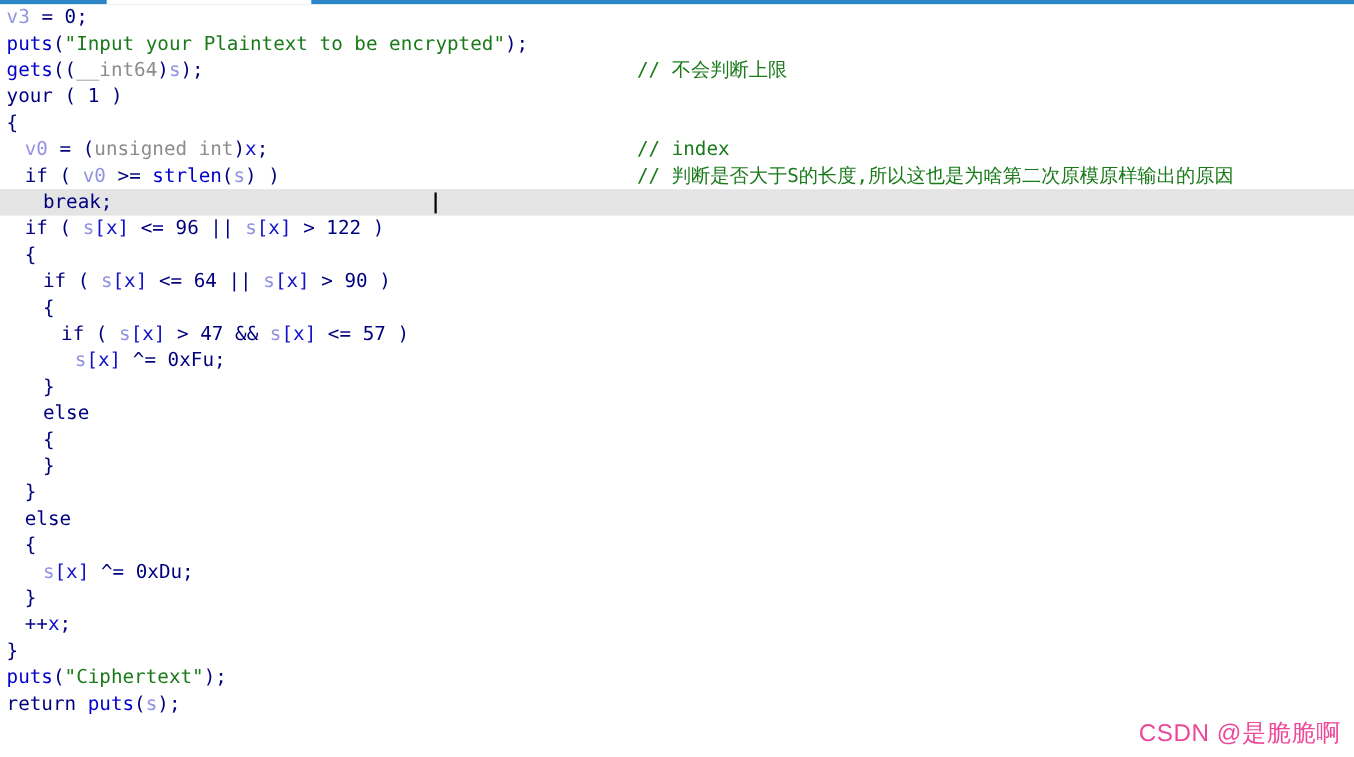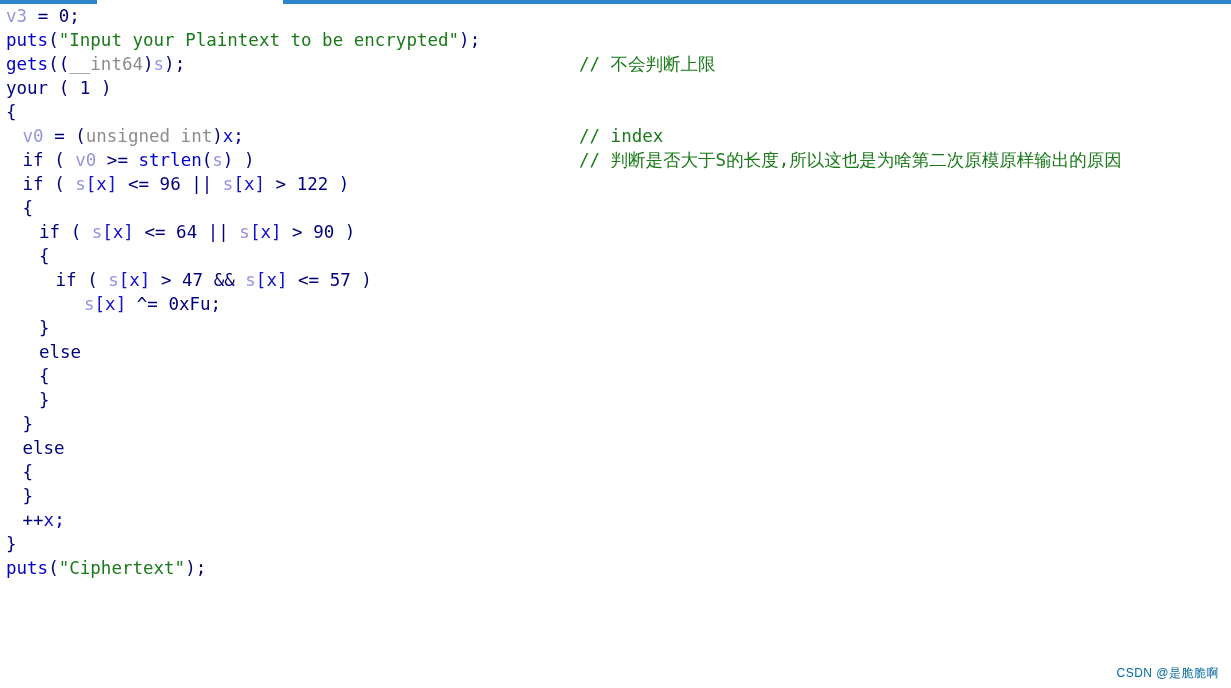--- a/index.html
+++ b/index.html
@@ -90,55 +90,58 @@
     height: 19px;
     background: #000000;
   }
 
   
   #watermark {
     position: absolute;
     right: 12px;
     bottom: 6px;
     font-family: "Liberation Sans", sans-serif;
-    font-size: 12px;
-    color: #0369a1;
+    font-size: 22px;
+    color: #ec4899;
     letter-spacing: 0.5px;
     white-space: pre;
   }
 </style>
 </head>
 <body>
 
 <div id="top-strip">
   <div id="top-strip-tab"></div>
 </div>
 
 <div id="code-view">
   <div id="code-lines">
       <div class="code-line"><span class="code-text" style="left: 6px;"><span class="tok-var">v3</span><span class="tok-kw"> </span><span class="tok-kw">=</span><span class="tok-kw"> </span><span class="tok-num">0</span><span class="tok-kw">;</span></span></div>
       <div class="code-line"><span class="code-text" style="left: 6px;"><span class="tok-fn">puts</span><span class="tok-kw">(</span><span class="tok-str">"Input your Plaintext to be encrypted"</span><span class="tok-kw">)</span><span class="tok-kw">;</span></span></div>
       <div class="code-line"><span class="code-text" style="left: 6px;"><span class="tok-fn">gets</span><span class="tok-kw">(</span><span class="tok-kw">(</span><span class="tok-type">__int64</span><span class="tok-kw">)</span><span class="tok-var">s</span><span class="tok-kw">)</span><span class="tok-kw">;</span></span><span class="comment-text">// 不会判断上限</span></div>
       <div class="code-line"><span class="code-text" style="left: 6px;"><span class="tok-kw">your</span><span class="tok-kw"> </span><span class="tok-kw">(</span><span class="tok-kw"> </span><span class="tok-num">1</span><span class="tok-kw"> </span><span class="tok-kw">)</span></span></div>
       <div class="code-line"><span class="code-text" style="left: 6px;"><span class="tok-kw">{</span></span></div>
       <div class="code-line"><span class="code-text" style="left: 22.5px;"><span class="tok-var">v0</span><span class="tok-kw"> </span><span class="tok-kw">=</span><span class="tok-kw"> </span><span class="tok-kw">(</span><span class="tok-type">unsigned</span><span class="tok-kw"> </span><span class="tok-type">int</span><span class="tok-kw">)</span><span class="tok-arg">x</span><span class="tok-kw">;</span></span><span class="comment-text">// index</span></div>
       <div class="code-line"><span class="code-text" style="left: 22.5px;"><span class="tok-kw">if</span><span class="tok-kw"> </span><span class="tok-kw">(</span><span class="tok-kw"> </span><span class="tok-var">v0</span><span class="tok-kw"> </span><span class="tok-kw">&gt;</span><span class="tok-kw">=</span><span class="tok-kw"> </span><span class="tok-fn">strlen</span><span class="tok-kw">(</span><span class="tok-var">s</span><span class="tok-kw">)</span><span class="tok-kw"> </span><span class="tok-kw">)</span></span><span class="comment-text">// 判断是否大于S的长度,所以这也是为啥第二次原模原样输出的原因</span></div>
+      <div class="code-line highlight"><span class="code-text" style="left: 39px;"><span class="tok-kw">break</span><span class="tok-kw">;</span></span><span id="caret"></span></div>
       <div class="code-line"><span class="code-text" style="left: 22.5px;"><span class="tok-kw">if</span><span class="tok-kw"> </span><span class="tok-kw">(</span><span class="tok-kw"> </span><span class="tok-var">s</span><span class="tok-arg">[</span><span class="tok-arg">x</span><span class="tok-arg">]</span><span class="tok-kw"> </span><span class="tok-kw">&lt;</span><span class="tok-kw">=</span><span class="tok-kw"> </span><span class="tok-num">96</span><span class="tok-kw"> </span><span class="tok-kw">|</span><span class="tok-kw">|</span><span class="tok-kw"> </span><span class="tok-var">s</span><span class="tok-arg">[</span><span class="tok-arg">x</span><span class="tok-arg">]</span><span class="tok-kw"> </span><span class="tok-kw">&gt;</span><span class="tok-kw"> </span><span class="tok-num">122</span><span class="tok-kw"> </span><span class="tok-kw">)</span></span></div>
       <div class="code-line"><span class="code-text" style="left: 22.5px;"><span class="tok-kw">{</span></span></div>
       <div class="code-line"><span class="code-text" style="left: 39px;"><span class="tok-kw">if</span><span class="tok-kw"> </span><span class="tok-kw">(</span><span class="tok-kw"> </span><span class="tok-var">s</span><span class="tok-arg">[</span><span class="tok-arg">x</span><span class="tok-arg">]</span><span class="tok-kw"> </span><span class="tok-kw">&lt;</span><span class="tok-kw">=</span><span class="tok-kw"> </span><span class="tok-num">64</span><span class="tok-kw"> </span><span class="tok-kw">|</span><span class="tok-kw">|</span><span class="tok-kw"> </span><span class="tok-var">s</span><span class="tok-arg">[</span><span class="tok-arg">x</span><span class="tok-arg">]</span><span class="tok-kw"> </span><span class="tok-kw">&gt;</span><span class="tok-kw"> </span><span class="tok-num">90</span><span class="tok-kw"> </span><span class="tok-kw">)</span></span></div>
       <div class="code-line"><span class="code-text" style="left: 39px;"><span class="tok-kw">{</span></span></div>
       <div class="code-line"><span class="code-text" style="left: 55.5px;"><span class="tok-kw">if</span><span class="tok-kw"> </span><span class="tok-kw">(</span><span class="tok-kw"> </span><span class="tok-var">s</span><span class="tok-arg">[</span><span class="tok-arg">x</span><span class="tok-arg">]</span><span class="tok-kw"> </span><span class="tok-kw">&gt;</span><span class="tok-kw"> </span><span class="tok-num">47</span><span class="tok-kw"> </span><span class="tok-kw">&amp;</span><span class="tok-kw">&amp;</span><span class="tok-kw"> </span><span class="tok-var">s</span><span class="tok-arg">[</span><span class="tok-arg">x</span><span class="tok-arg">]</span><span class="tok-kw"> </span><span class="tok-kw">&lt;</span><span class="tok-kw">=</span><span class="tok-kw"> </span><span class="tok-num">57</span><span class="tok-kw"> </span><span class="tok-kw">)</span></span></div>
-      <div class="code-line"><span class="code-text" style="left: 84px;"><span class="tok-var">s</span><span class="tok-arg">[</span><span class="tok-arg">x</span><span class="tok-arg">]</span><span class="tok-kw"> </span><span class="tok-kw">^</span><span class="tok-kw">=</span><span class="tok-kw"> </span><span class="tok-num">0xFu</span><span class="tok-kw">;</span></span></div>
+      <div class="code-line"><span class="code-text" style="left: 68px;"><span class="tok-var">s</span><span class="tok-arg">[</span><span class="tok-arg">x</span><span class="tok-arg">]</span><span class="tok-kw"> </span><span class="tok-kw">^</span><span class="tok-kw">=</span><span class="tok-kw"> </span><span class="tok-num">0xFu</span><span class="tok-kw">;</span></span></div>
       <div class="code-line"><span class="code-text" style="left: 39px;"><span class="tok-kw">}</span></span></div>
       <div class="code-line"><span class="code-text" style="left: 39px;"><span class="tok-kw">else</span></span></div>
       <div class="code-line"><span class="code-text" style="left: 39px;"><span class="tok-kw">{</span></span></div>
       <div class="code-line"><span class="code-text" style="left: 39px;"><span class="tok-kw">}</span></span></div>
       <div class="code-line"><span class="code-text" style="left: 22.5px;"><span class="tok-kw">}</span></span></div>
       <div class="code-line"><span class="code-text" style="left: 22.5px;"><span class="tok-kw">else</span></span></div>
       <div class="code-line"><span class="code-text" style="left: 22.5px;"><span class="tok-kw">{</span></span></div>
+      <div class="code-line"><span class="code-text" style="left: 39px;"><span class="tok-var">s</span><span class="tok-arg">[</span><span class="tok-arg">x</span><span class="tok-arg">]</span><span class="tok-kw"> </span><span class="tok-kw">^</span><span class="tok-kw">=</span><span class="tok-kw"> </span><span class="tok-num">0xDu</span><span class="tok-kw">;</span></span></div>
       <div class="code-line"><span class="code-text" style="left: 22.5px;"><span class="tok-kw">}</span></span></div>
       <div class="code-line"><span class="code-text" style="left: 22.5px;"><span class="tok-kw">+</span><span class="tok-kw">+</span><span class="tok-arg">x</span><span class="tok-kw">;</span></span></div>
       <div class="code-line"><span class="code-text" style="left: 6px;"><span class="tok-kw">}</span></span></div>
       <div class="code-line"><span class="code-text" style="left: 6px;"><span class="tok-fn">puts</span><span class="tok-kw">(</span><span class="tok-str">"Ciphertext"</span><span class="tok-kw">)</span><span class="tok-kw">;</span></span></div>
+      <div class="code-line"><span class="code-text" style="left: 6px;"><span class="tok-kw">return</span><span class="tok-kw"> </span><span class="tok-fn">puts</span><span class="tok-kw">(</span><span class="tok-var">s</span><span class="tok-kw">)</span><span class="tok-kw">;</span></span></div>
     </div>
 </div>
 
 <div id="watermark">CSDN @是脆脆啊</div>
 
 </body></html>

